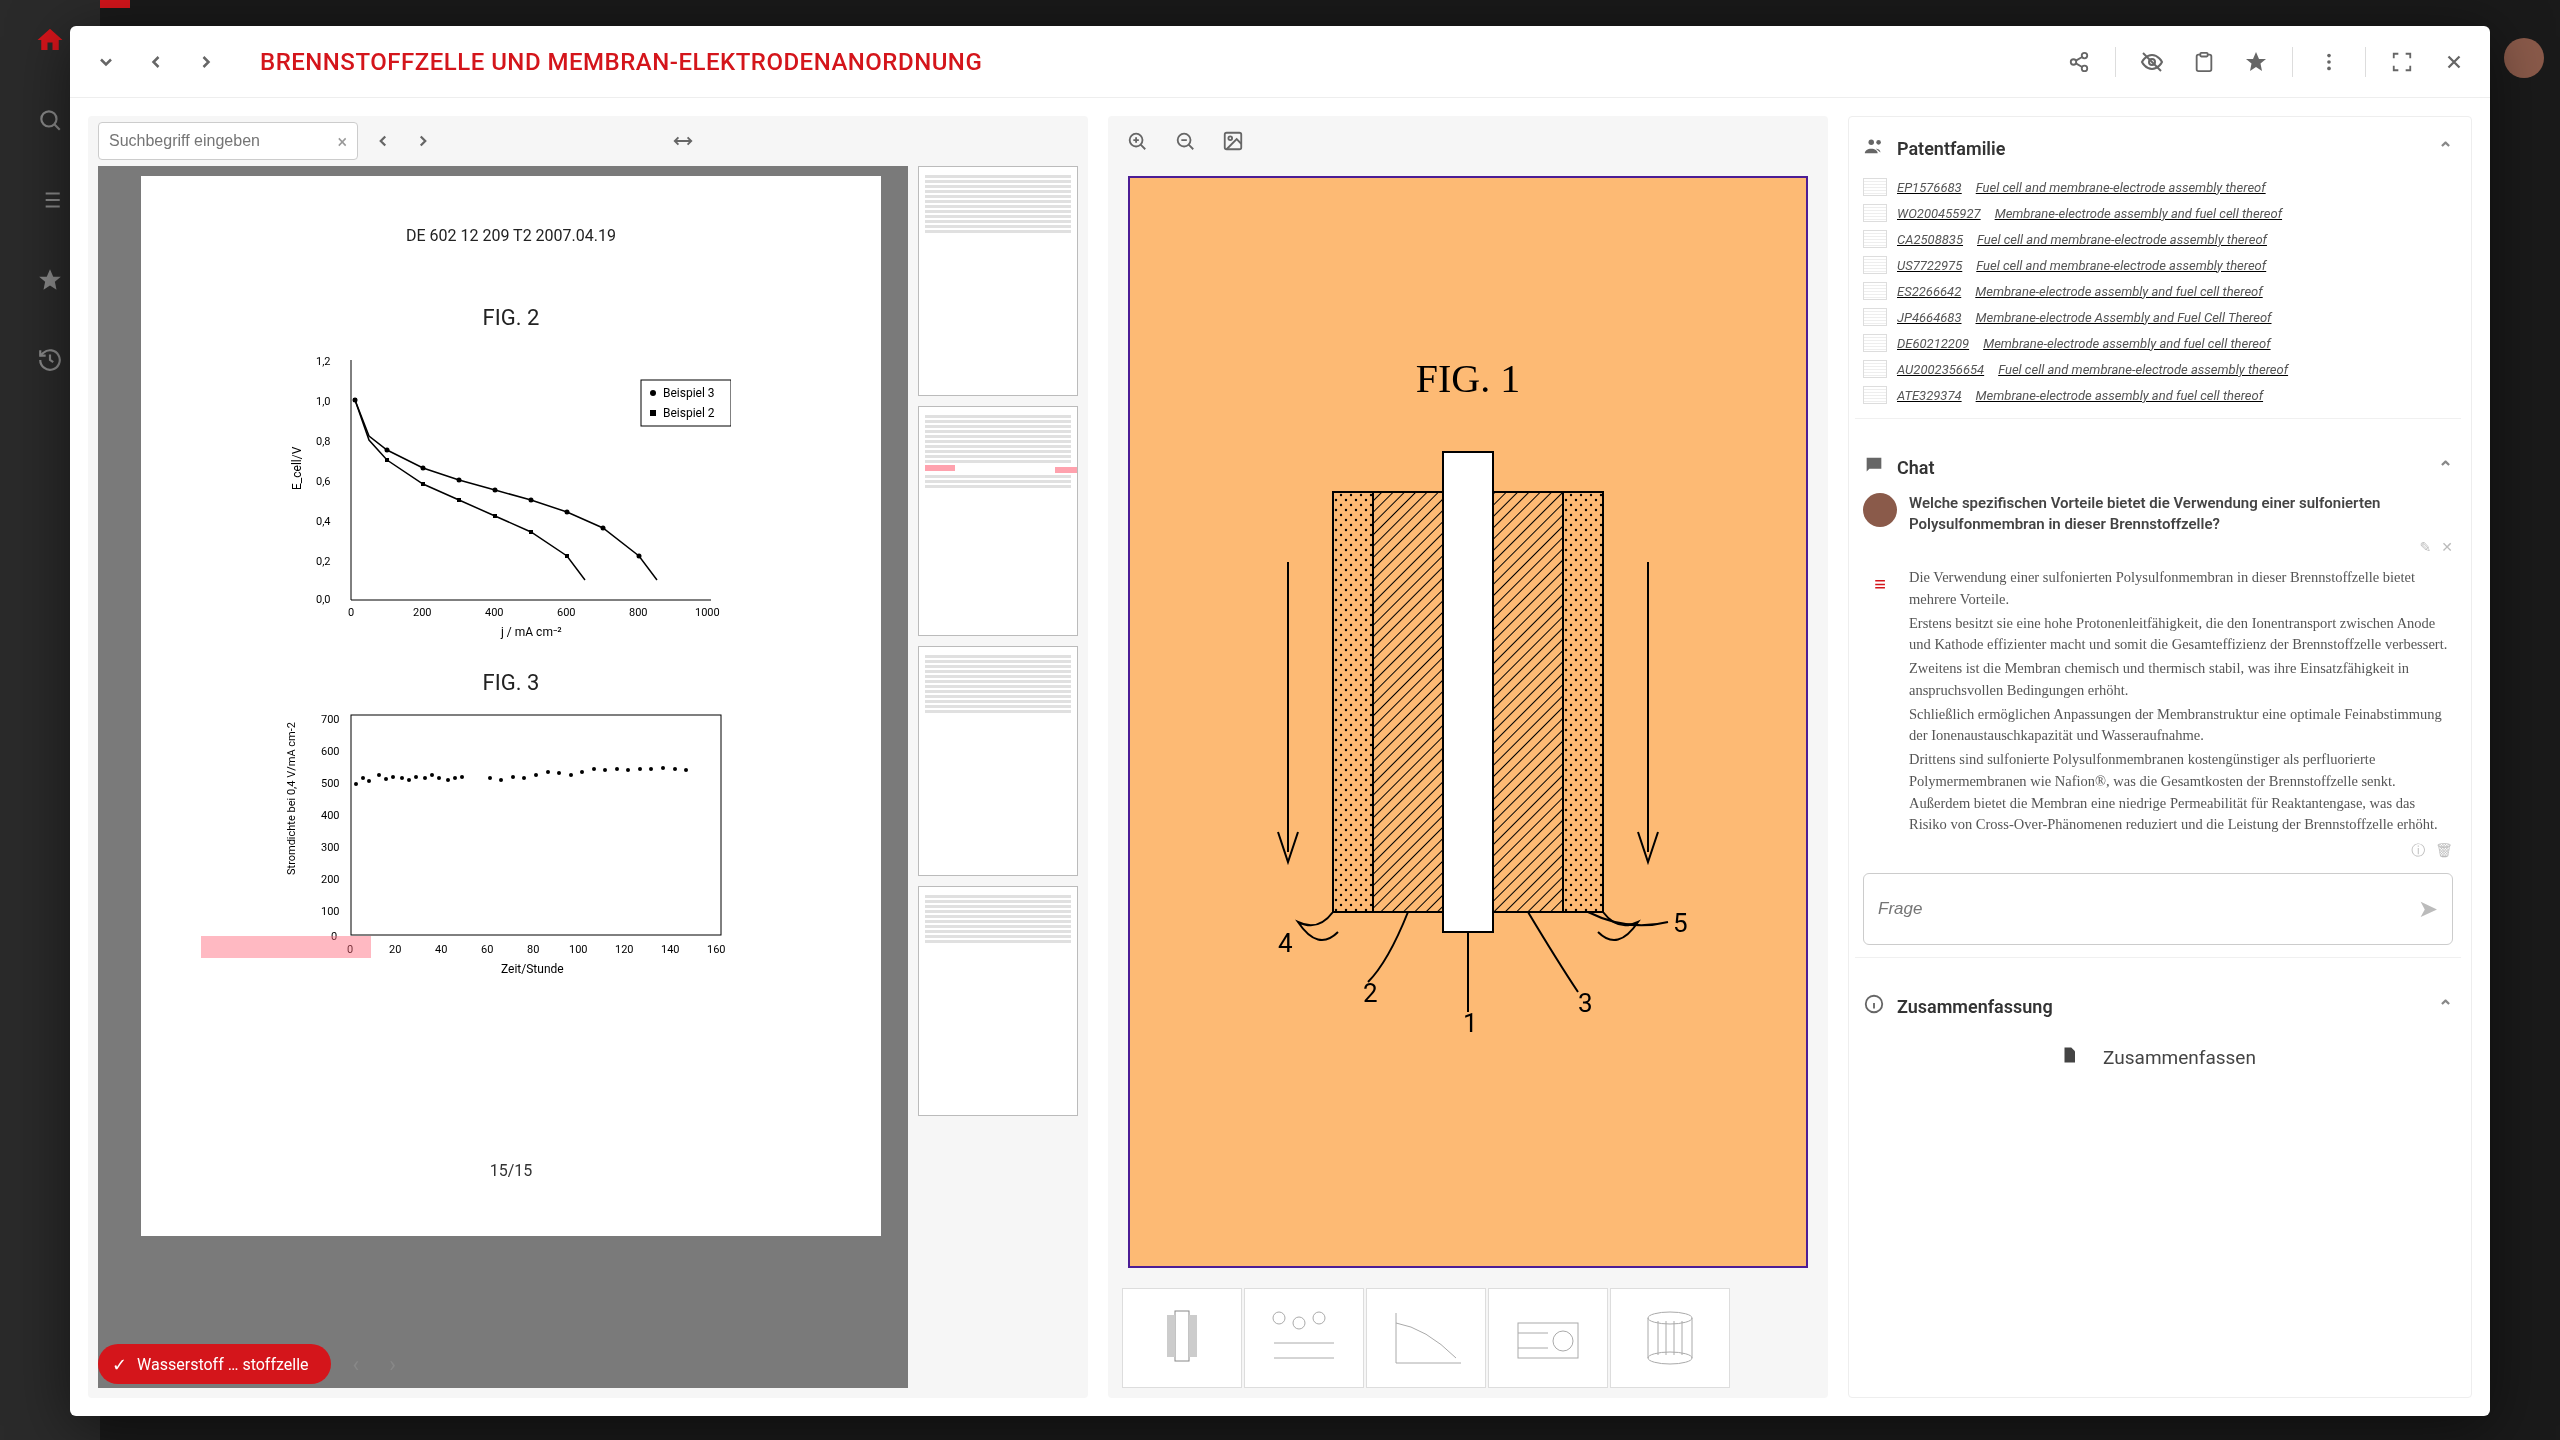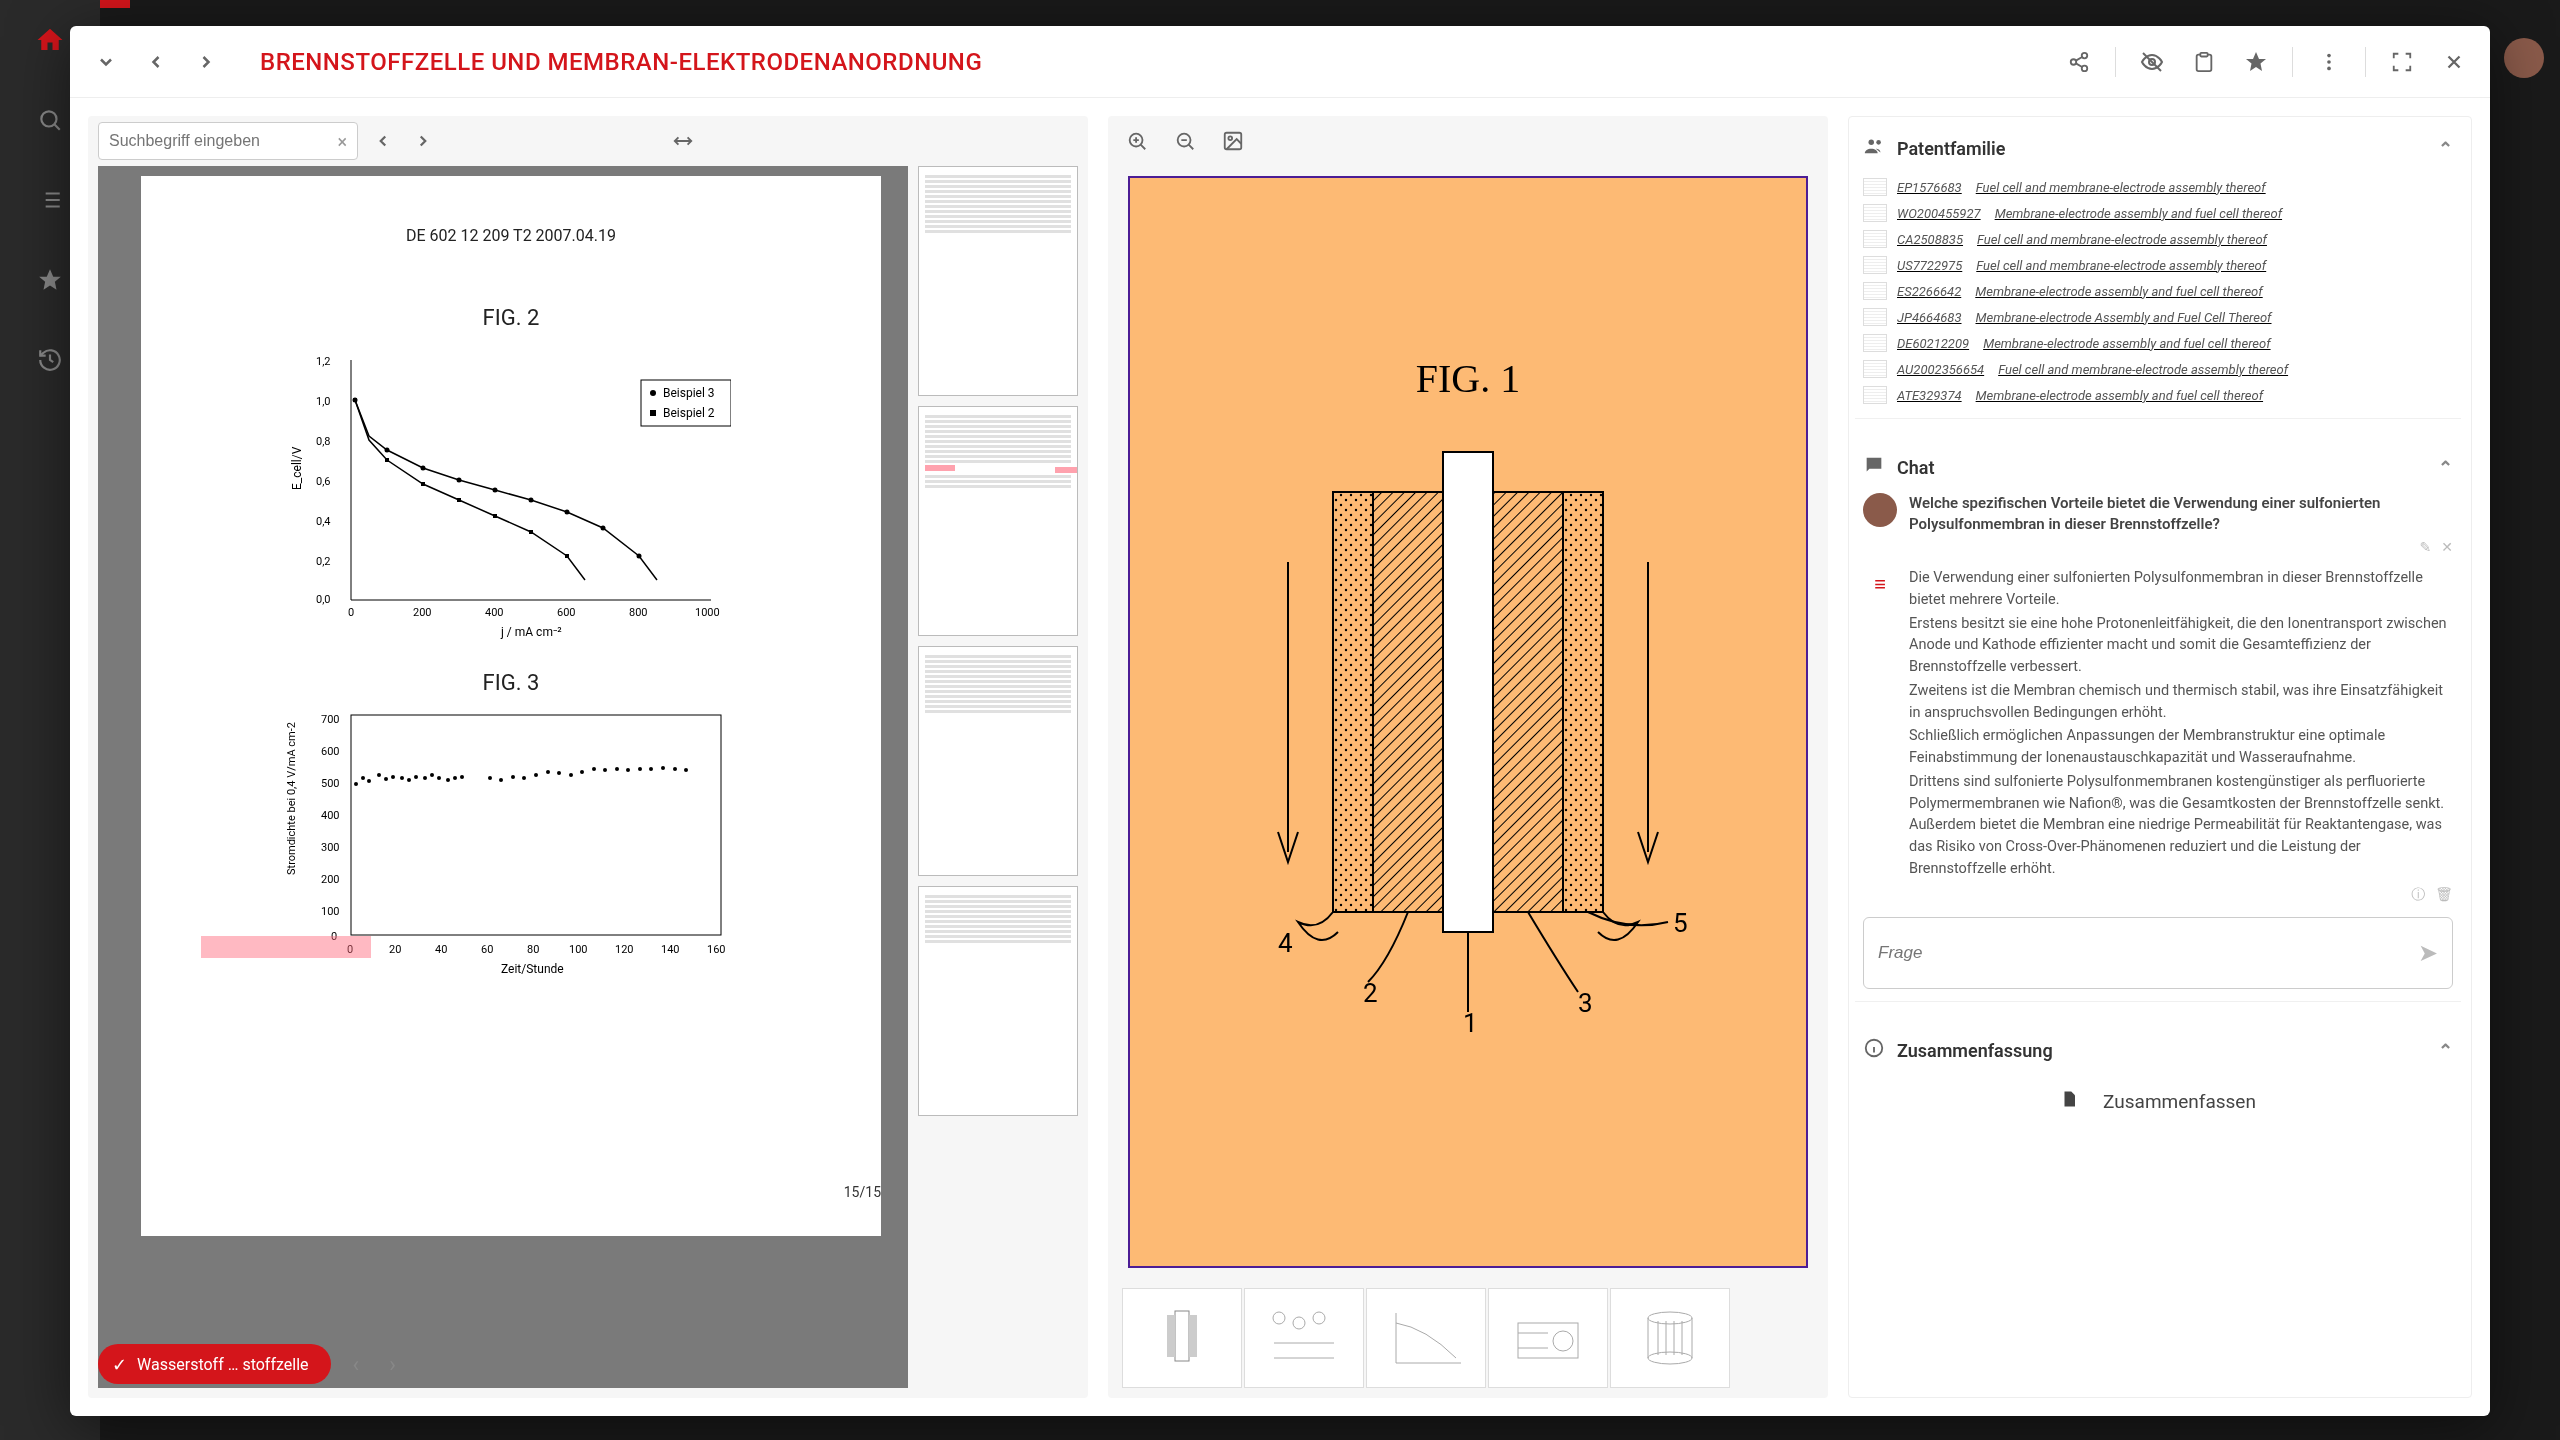--- a/index.html
+++ b/index.html
@@ -269,21 +269,21 @@
   border: 1px solid #ddd;
   background: repeating-linear-gradient(#fff,#fff 2px,#eee 2px,#eee 3px);
 }
 .family-item .fid { color: #555; margin-right: 4px; }
 .chat-body { padding: 0 8px 12px 8px; }
 .chat-row { display: flex; gap: 12px; margin-bottom: 12px; }
 .avatar { width: 34px; height: 34px; border-radius: 50%; background: #8a5a4a; flex-shrink: 0; }
 .bot-avatar { width: 34px; height: 34px; border-radius: 4px; background: #fff; display: flex; align-items: center; justify-content: center; color: #d4151b; font-weight: bold; font-size: 20px; flex-shrink: 0; }
 .chat-q { font-size: 15px; font-weight: 600; color: #444; line-height: 1.4; }
 .chat-actions { display: flex; justify-content: flex-end; gap: 10px; color: #bbb; font-size: 14px; margin-top: 4px; }
-.chat-a { font-size: 14.5px; color: #555; line-height: 1.5; }
+.chat-a { font-size: 14.5px; color: #555; line-height: 1.5; font-family: Liberation Serif, serif; }
 .chat-a p { margin-bottom: 2px; }
 .chat-input-wrap {
   margin-top: 10px;
   border: 1px solid #ccc;
   border-radius: 6px;
   height: 72px;
   display: flex;
   align-items: center;
   padding: 0 14px;
 }
@@ -543,21 +543,21 @@
                     <circle cx="277" cy="55" r="2"></circle>
                     <circle cx="289" cy="54" r="2"></circle>
                     <circle cx="300" cy="54" r="2"></circle>
                     <circle cx="312" cy="53" r="2"></circle>
                     <circle cx="324" cy="54" r="2"></circle>
                     <circle cx="335" cy="55" r="2"></circle>
                 </g>
               </g>
             </svg>
             <div class="highlight-strip"></div>
-            <div style="text-align:right;font-size:14px;color:#333;position:absolute;bottom:36px;left:0;right:0">15/15</div>
+            <div style="text-align:center;font-size:16px;color:#333;position:absolute;bottom:56px;left:0;right:0">15/15</div>
           </div>
         </div>
         <div class="doc-thumbs">
           <div class="thumb">
               <div class="mini-line"></div>
               <div class="mini-line"></div>
               <div class="mini-line"></div>
               <div class="mini-line"></div>
               <div class="mini-line"></div>
               <div class="mini-line"></div>

